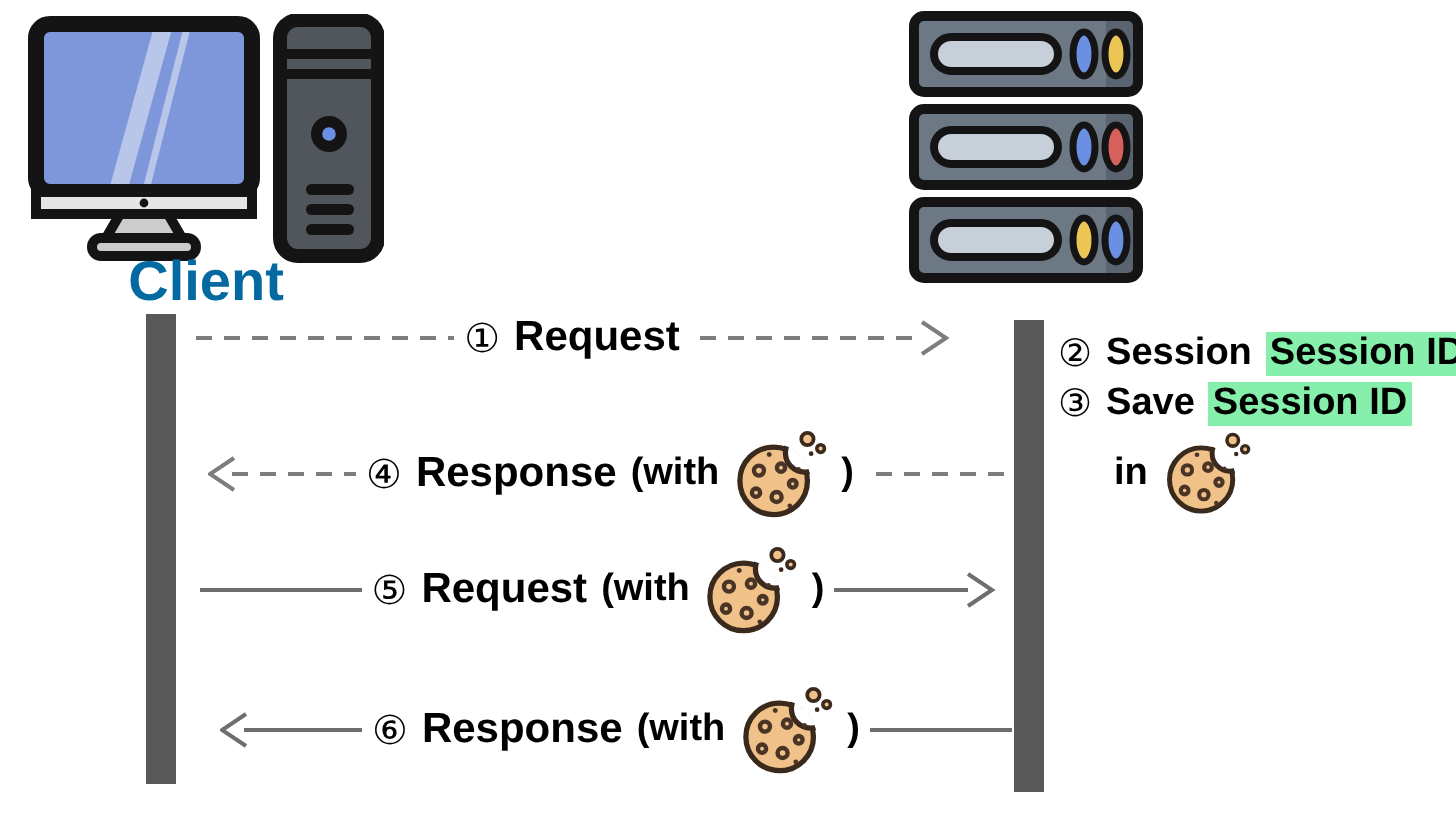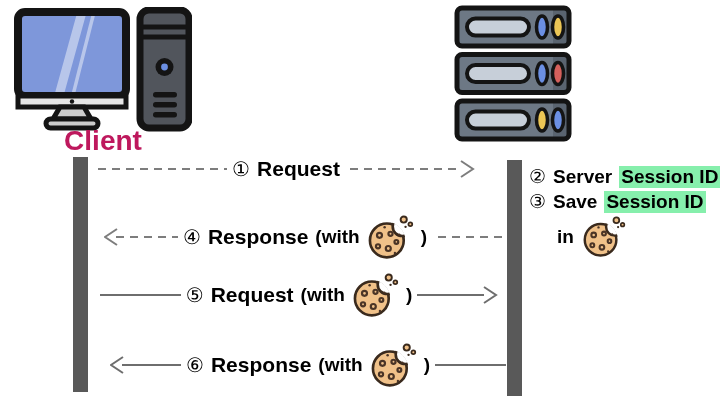--- a/index.html
+++ b/index.html
@@ -1,21 +1,21 @@
 <!DOCTYPE html>
 <html><head>
 <meta charset="utf-8">
 <style>
   html,body{margin:0;padding:0;background:#fff;}
   .canvas{
     position:relative;width:728px;height:408px;background:#ffffff;
     font-family:"Liberation Sans",sans-serif;overflow:hidden;color:#000;
   }
   .icon-box{position:absolute;}
-  .entity-label{position:absolute;font-weight:700;color:#be185d;text-align:center;}
+  .entity-label{position:absolute;font-weight:700;color:#0369a1;text-align:center;}
   #client-label{left:23px;top:125px;width:160px;font-size:28px;}
   #server-label{left:437px;top:131px;width:160px;font-size:26px;}
   .lifeline{position:absolute;width:15px;background:#595959;}
   #lifeline-left{left:73px;top:157px;height:235px;}
   #lifeline-right{left:507px;top:160px;height:236px;}
 
   .msg{position:absolute;height:56px;display:flex;align-items:center;justify-content:center;}
   .msg .arrow{position:absolute;left:0;top:0;}
   .msg-label{
     position:relative;background:#ffffff;display:flex;align-items:center;
@@ -189,21 +189,21 @@
       <svg class="cookie" viewBox="0 0 64 64">
           <use href="#cookie-sym"></use>
         </svg>
       <span class="msg-with">)</span>
     </div>
   </div>
 
   <div class="notes">
     <div class="note-line">
       <span class="note-num">②</span>
-      <span>Server</span>
+      <span>Session</span>
       <span class="hl">Session ID</span>
     </div>
     <div class="note-line">
       <span class="note-num">③</span>
       <span>Save</span>
       <span class="hl">Session ID</span>
     </div>
     <div class="note-line note-cookie-line">
       <span>in</span>
       <svg class="cookie" viewBox="0 0 64 64">

